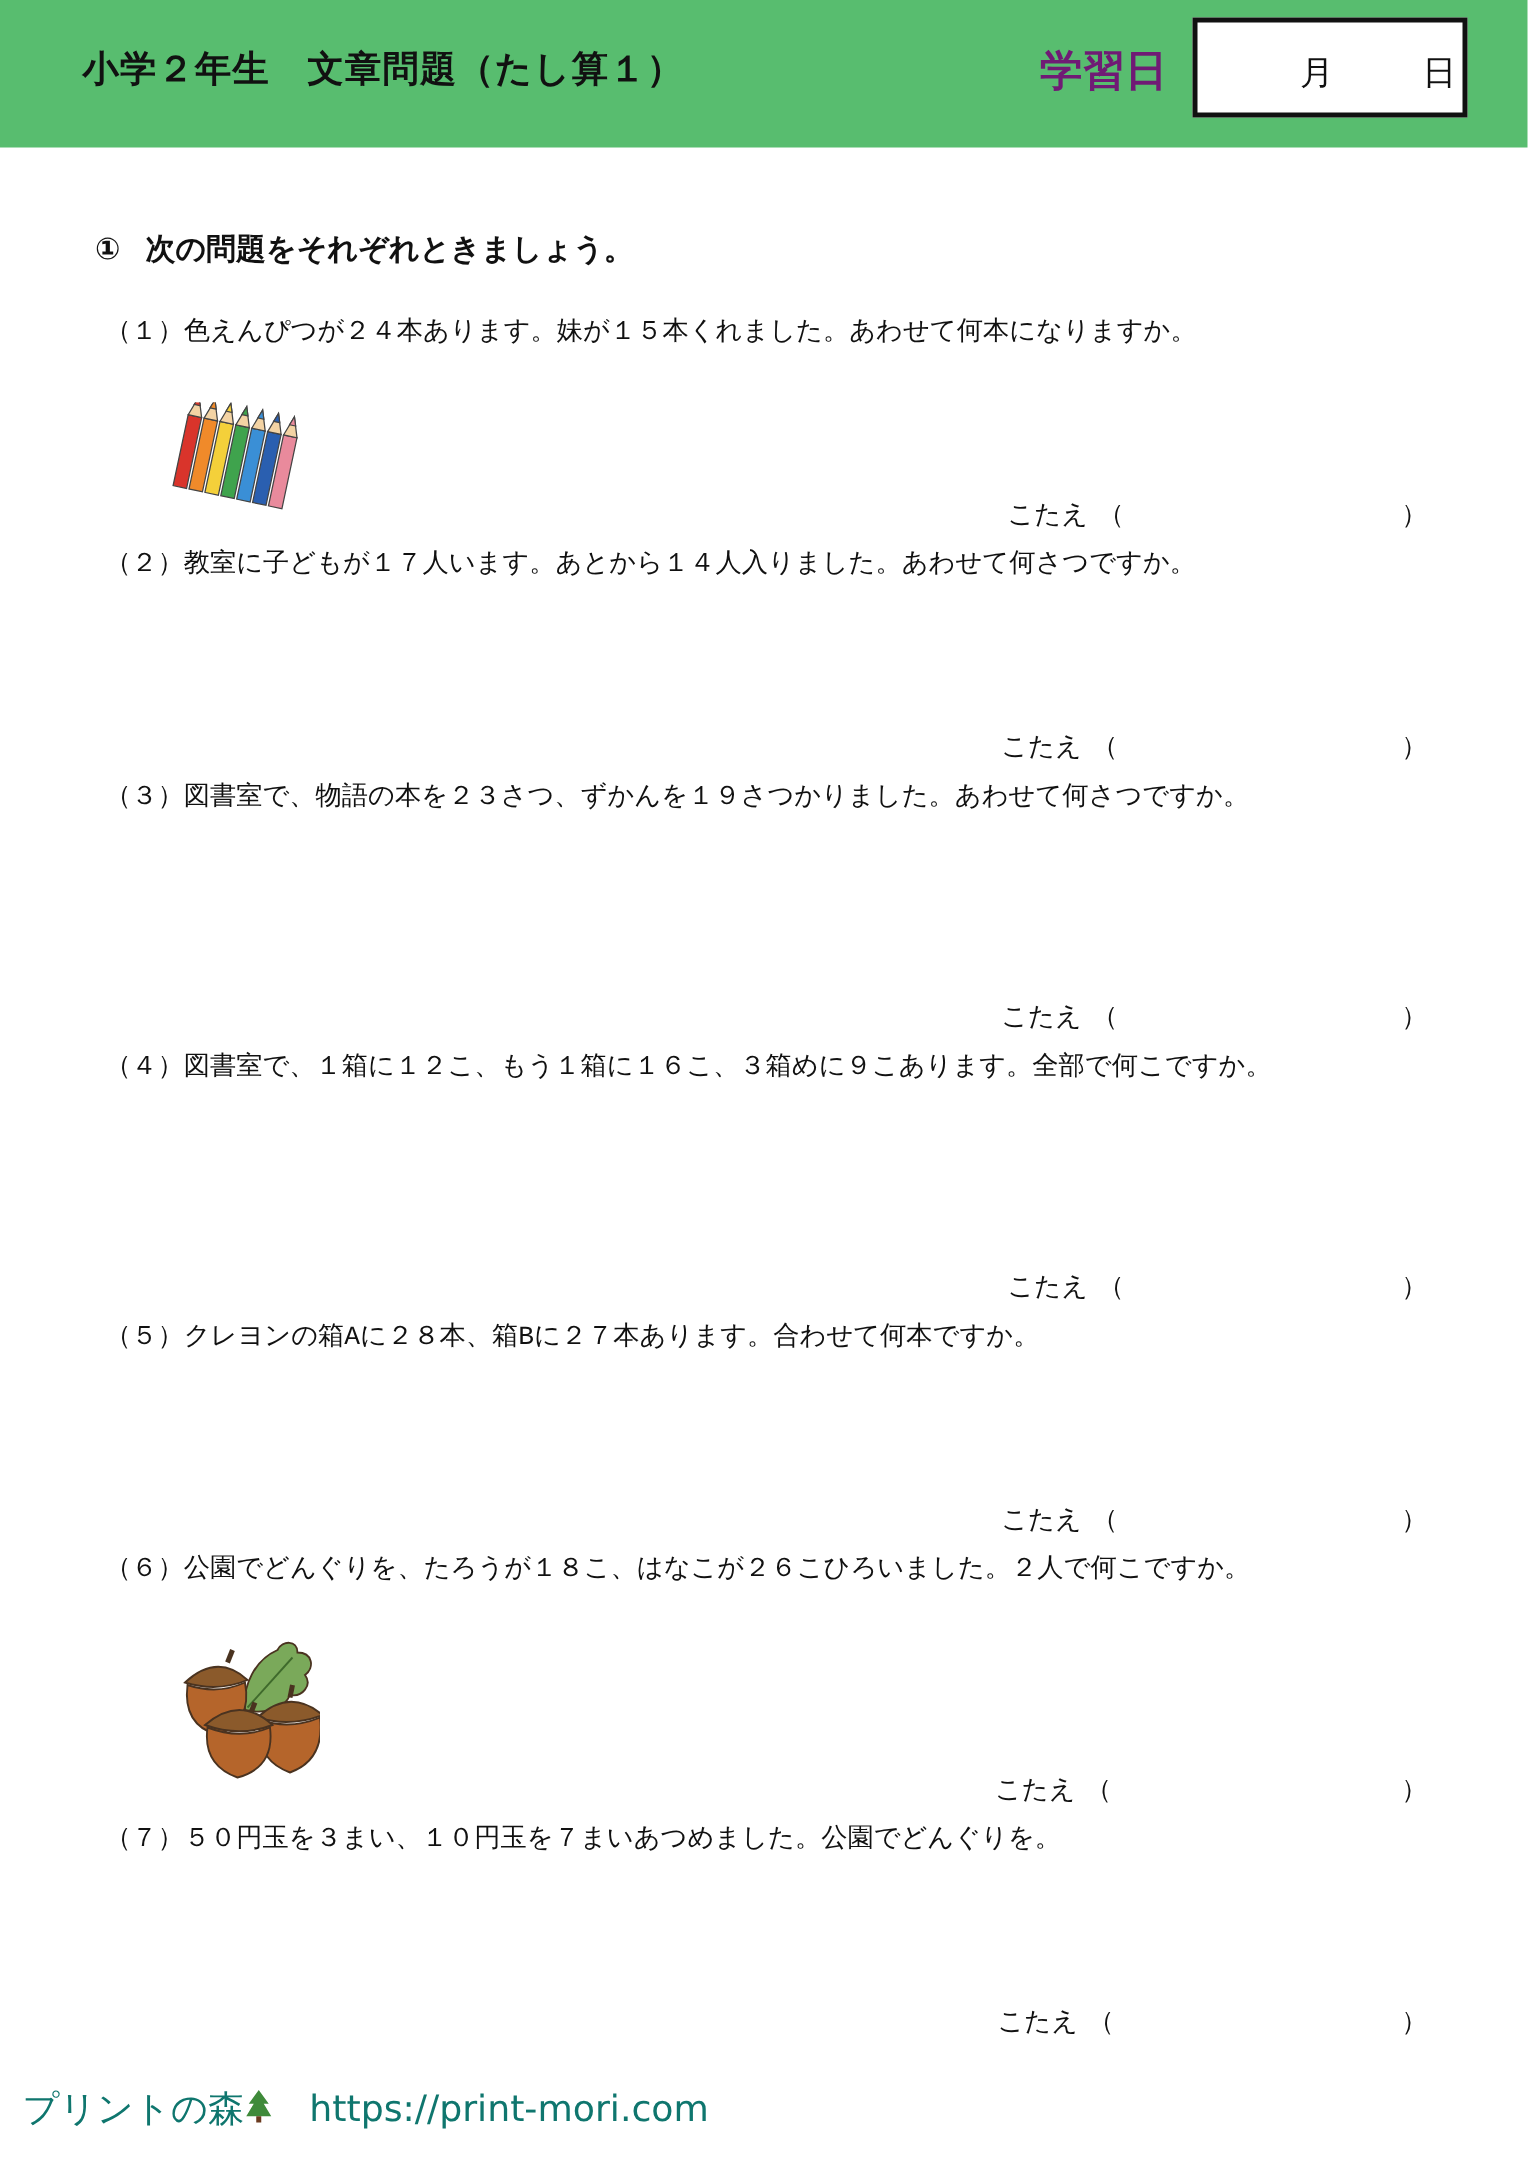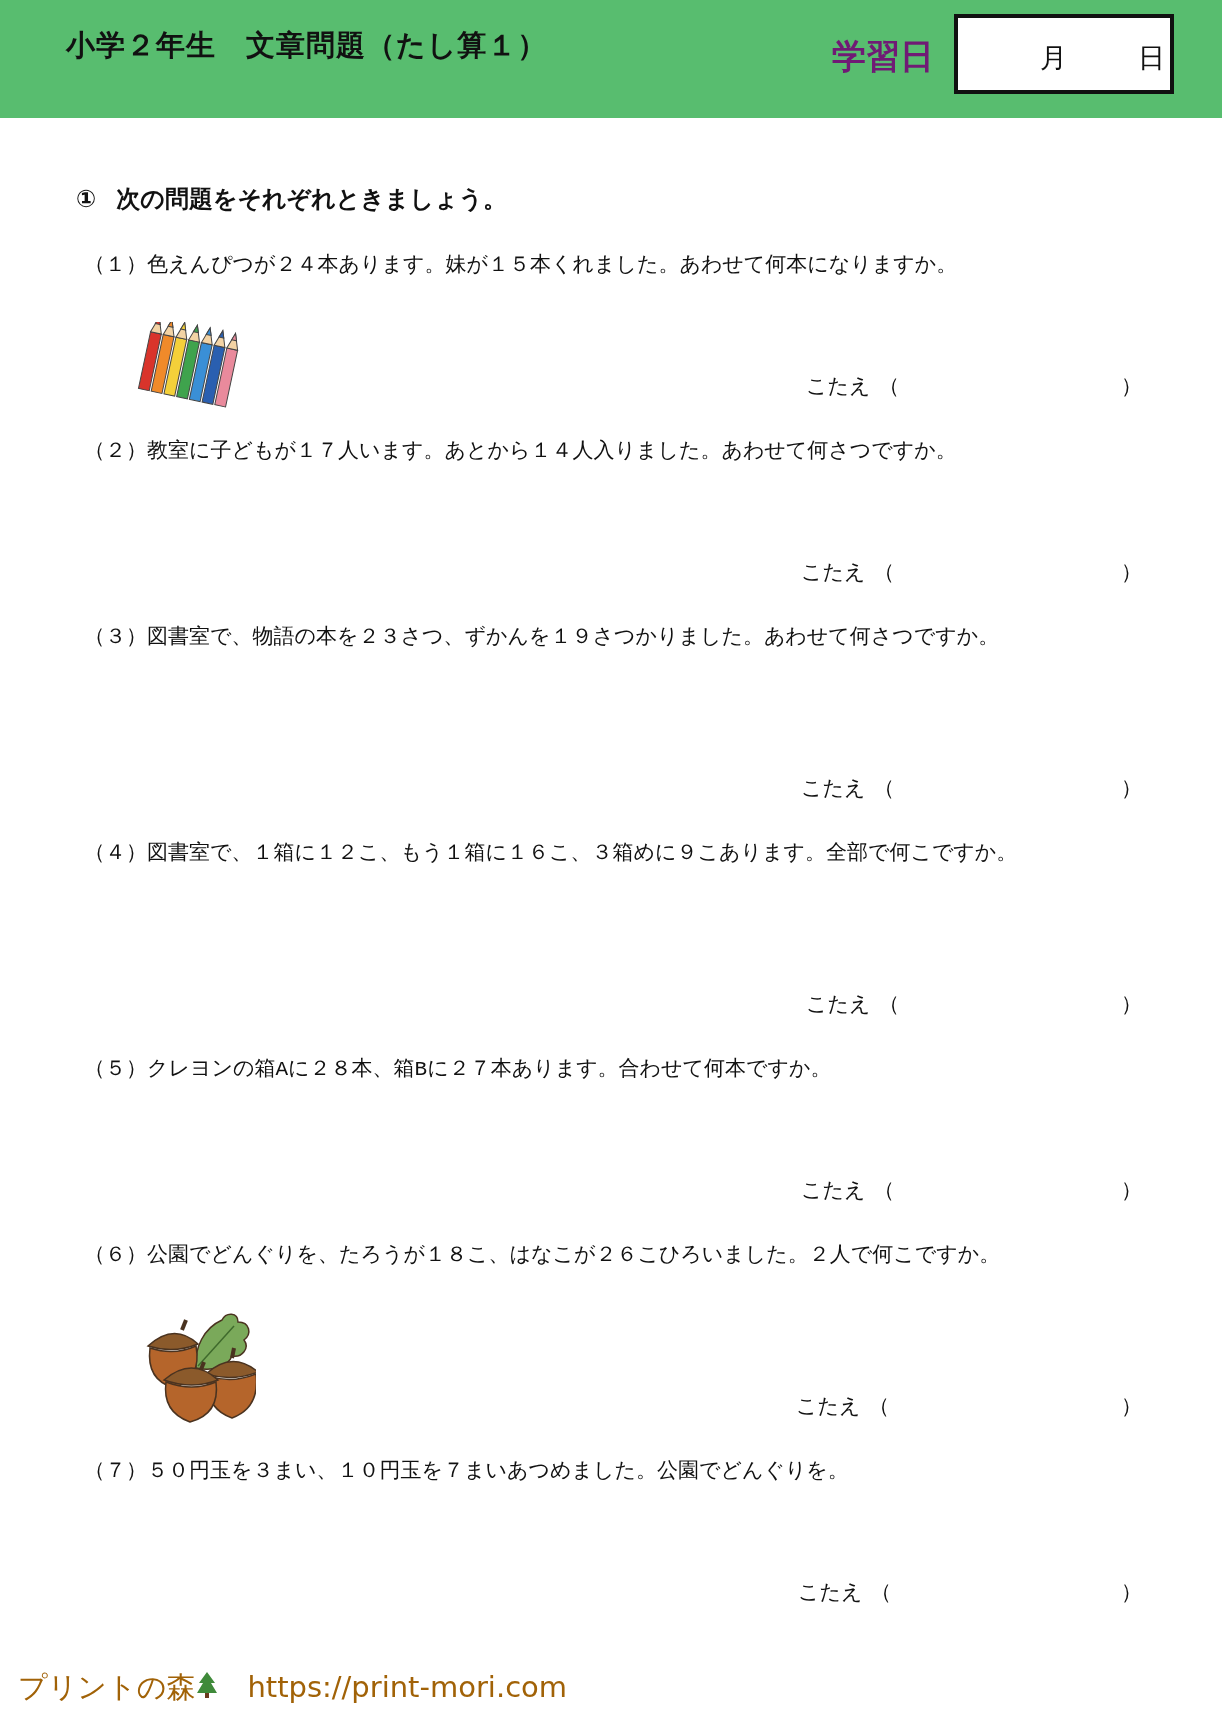--- a/index.html
+++ b/index.html
@@ -6,21 +6,21 @@
   body {
     width: 1222px; height: 1728px; position: relative; overflow: hidden;
     background: #ffffff; color: #111;
     font-family: "DejaVu Sans", "Liberation Sans", sans-serif;
   }
   .header {
     position: absolute; left: 0; top: 0; width: 1222px; height: 118px;
     background: #58bd6f;
   }
   .title {
-    position: absolute; left: 66px; top: 26px;
+    position: absolute; left: 66px; top: 36px;
     font-size: 29px; font-weight: bold; color: #111; letter-spacing: 1px;
     white-space: nowrap;
   }
   .date-label {
     position: absolute; left: 832px; top: 34px;
     font-size: 34px; font-weight: bold; color: #701a75; white-space: nowrap;
   }
   .date-box {
     position: absolute; left: 954px; top: 14px; width: 220px; height: 80px;
     background: #fff; border: 4px solid #111; box-sizing: border-box;
@@ -31,30 +31,30 @@
   .instruction {
     position: absolute; left: 76px; top: 183px;
     font-size: 24px; font-weight: bold; white-space: nowrap;
   }
   .instruction .num { margin-right: 20px; }
 
   .question {
     position: absolute; left: 84px; font-size: 21px; white-space: nowrap; font-family: Liberation Mono, monospace;
   }
   .answer {
-    position: absolute; font-size: 21px; white-space: nowrap;
+    position: absolute; font-size: 21px; white-space: nowrap; margin-top: 25px;
   }
   .answer .open { margin-left: 8px; }
   .answer .close { position: absolute; left: 315px; top: 0; }
 
   .illus { position: absolute; }
 
   .footer {
     position: absolute; left: 18px; top: 1668px;
-    font-size: 29px; color: #a16207; white-space: nowrap;
+    font-size: 29px; color: #0f766e; white-space: nowrap;
   }
   .footer .url { margin-left: 28px; }
   .tree { display: inline-block; vertical-align: -2px; }
 </style>
 </head>
 <body>
 
 <div class="header">
   <div class="title">小学２年生　文章問題（たし算１）</div>
   <div class="date-label">学習日</div>

